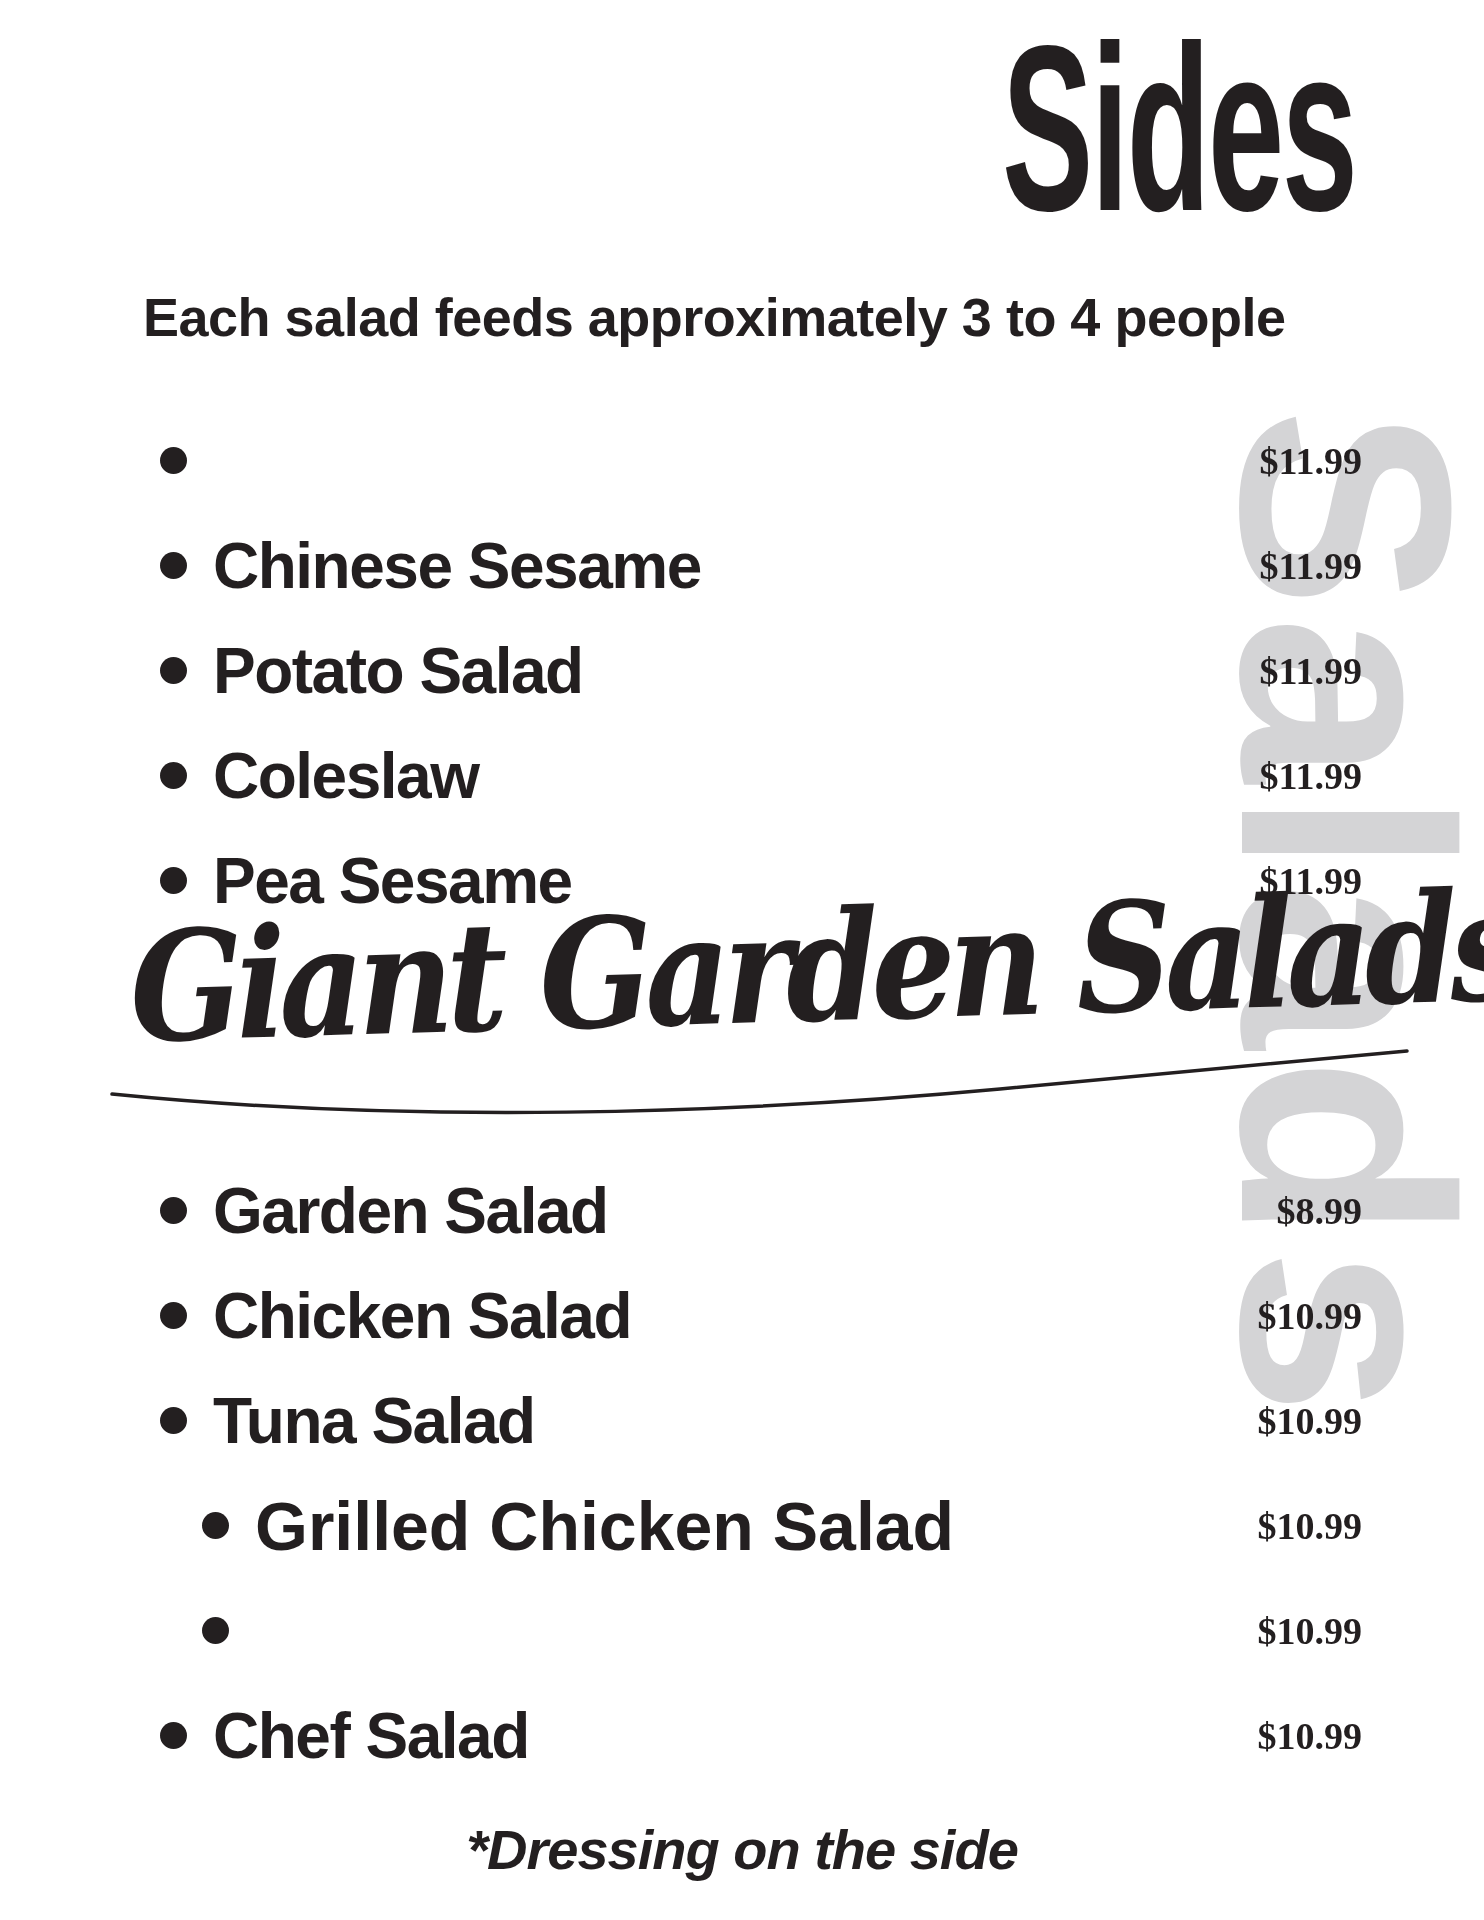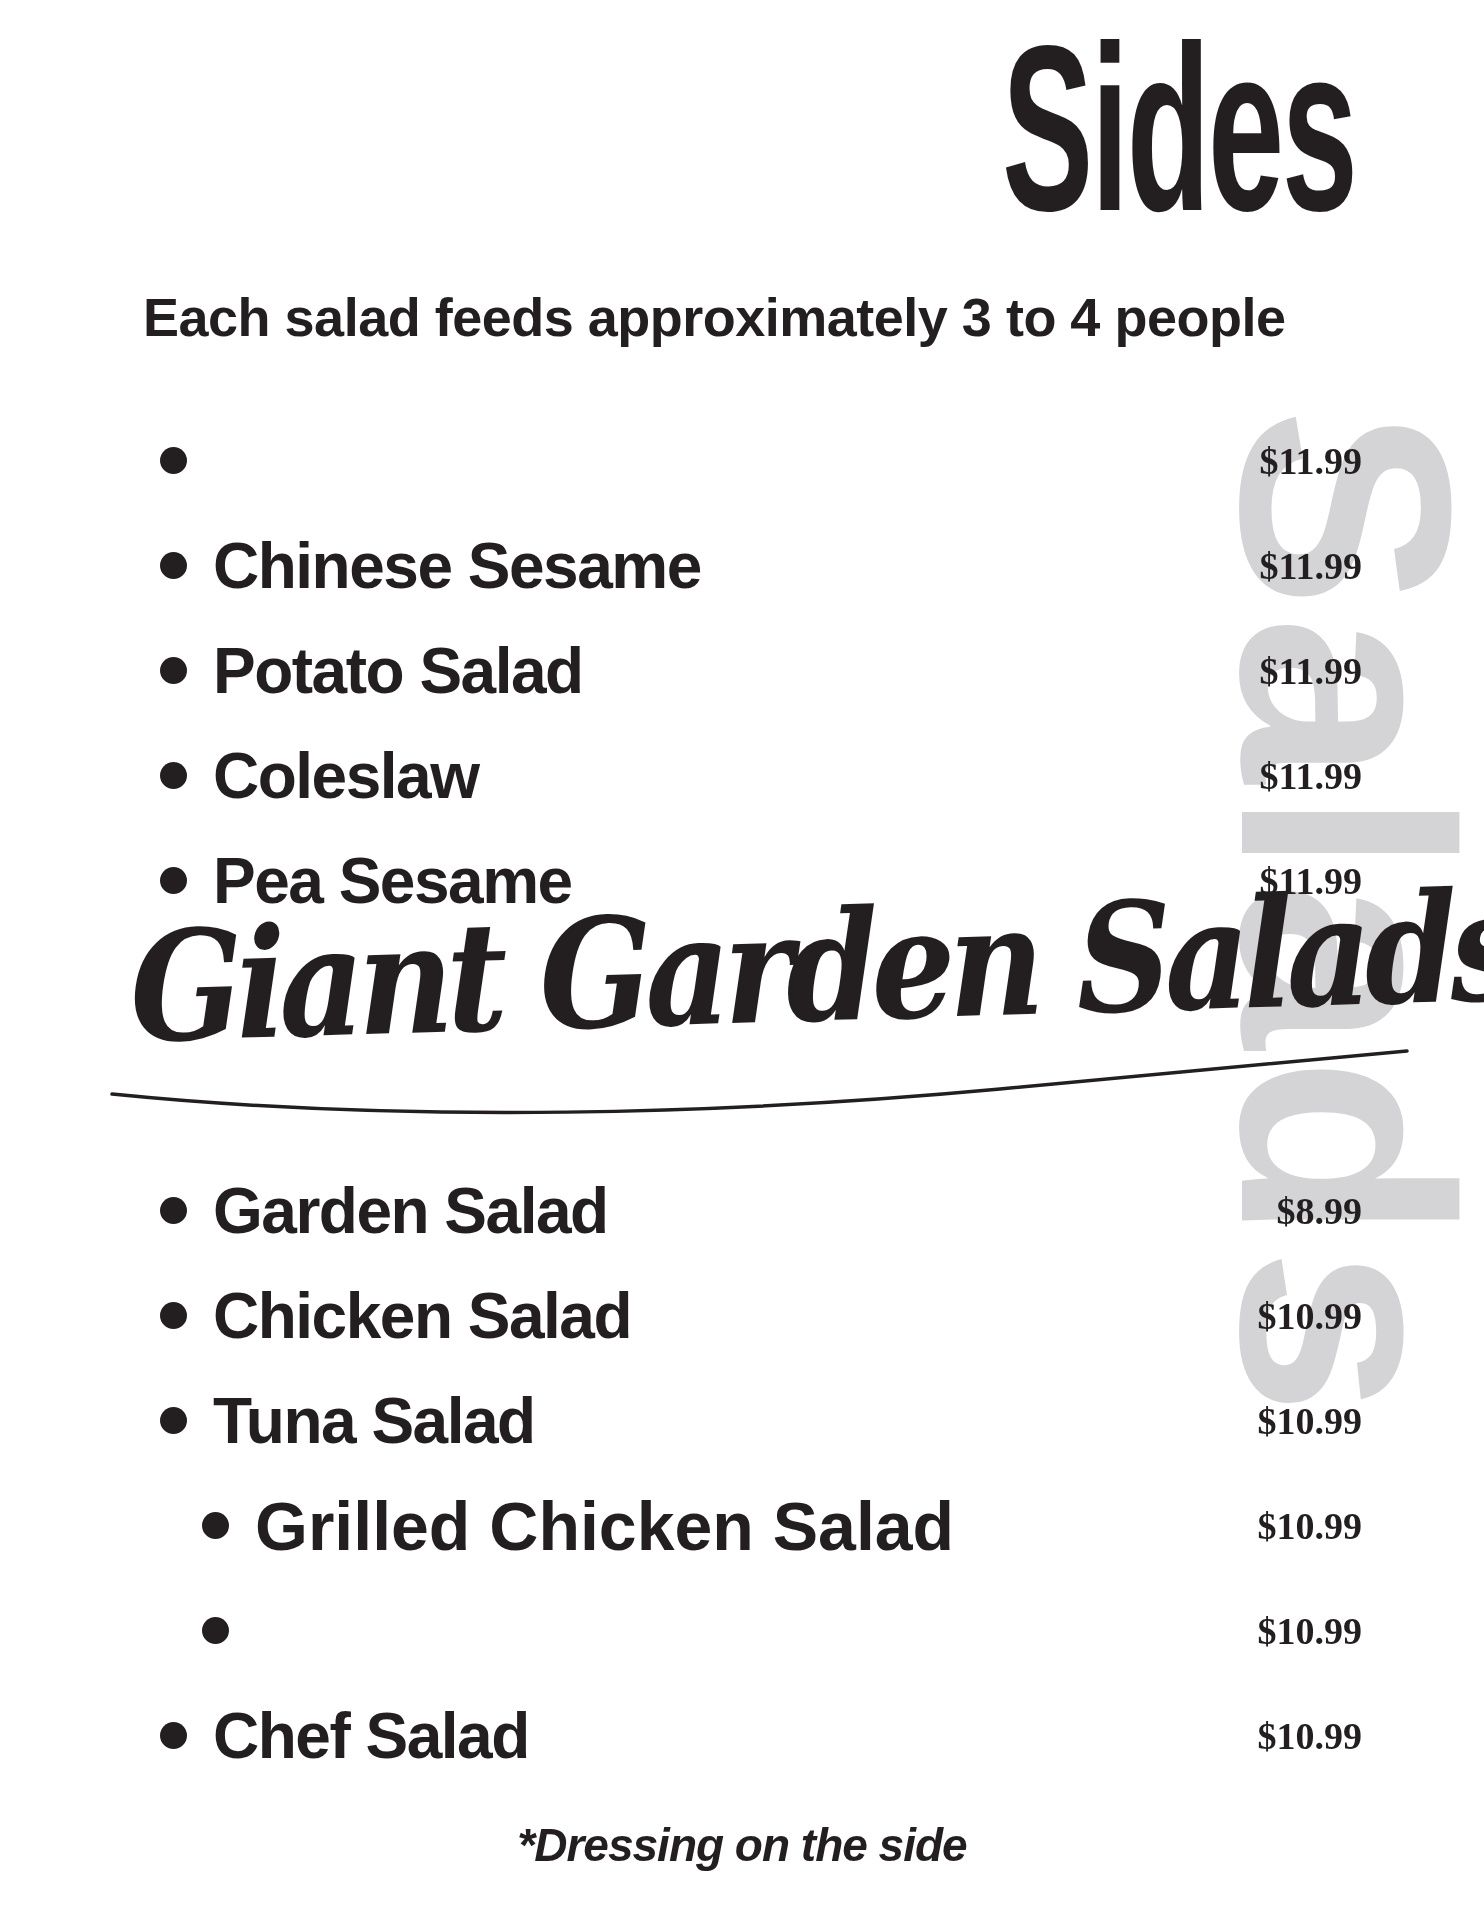--- a/index.html
+++ b/index.html
@@ -84,21 +84,21 @@
     transform:scaleY(1.15) rotate(-1.5deg);
     transform-origin:left bottom;
   }
   .swash{
     position:absolute;left:110px;top:1042px;
     width:1300px;height:90px;
   }
   .footnote{
     position:absolute;left:0;top:1822px;width:1484px;
     text-align:center;
-    font-size:46px;font-weight:bold;font-style:italic;
+    font-size:56px;font-weight:bold;font-style:italic;
     letter-spacing:-1px;line-height:1;
   }
 </style>
 </head>
 <body>
 
 <div class="page" style="color: rgb(35, 31, 32); background: rgb(255, 255, 255);">
 
   <div class="watermark" style="color: rgb(212, 212, 214);">Salads</div>
 

